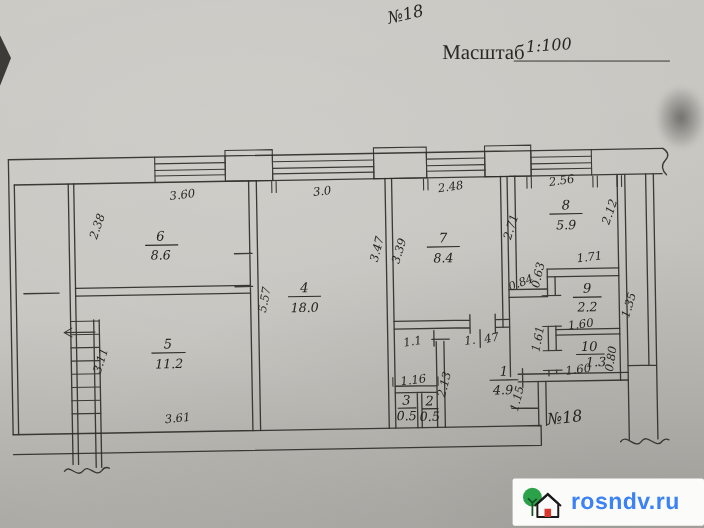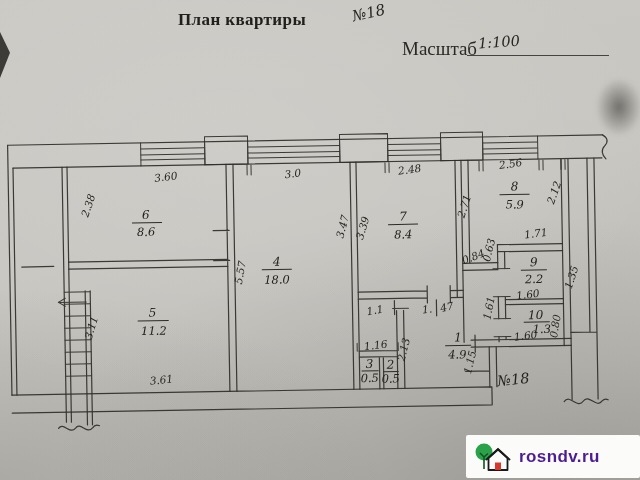--- a/index.html
+++ b/index.html
@@ -25,31 +25,30 @@
   svg.plan{position:absolute;left:0;top:0;}
   .walls{stroke:#2f2e29;stroke-width:1.2;fill:none;stroke-linecap:round;opacity:.92;}
   .thin{stroke-width:1;}
   .dim{font:italic 10.5px "DejaVu Serif",serif;fill:#26251f;}
   .rnum{font:italic 12px "DejaVu Serif",serif;fill:#23221d;}
   .rarea{font:italic 11.5px "DejaVu Serif",serif;fill:#23221d;}
   .annot{font:italic 14.5px "DejaVu Serif",serif;fill:#23221d;}
   .fract{stroke:#2c2b26;stroke-width:1;}
   .watermark{position:absolute;left:466px;top:435px;width:174px;height:43px;background:#fbfbfa;
     display:flex;align-items:center;gap:7px;padding-left:8px;box-sizing:border-box;border-radius:2px;}
-  .watermark span{font-family:"Liberation Sans",sans-serif;font-weight:bold;font-size:17px;color:#4c1d95;letter-spacing:.4px;}
+  .watermark span{font-family:"Liberation Sans",sans-serif;font-weight:bold;font-size:21px;color:#3b82f6;letter-spacing:.4px;}
 </style>
 </head>
 <body>
 
 <div class="page">
 
   <div class="corner-tl"></div>
   <div class="smudge-tr"></div>
 
-  <div class="title">План квартиры</div>
   <div class="title-no hw">№18</div>
   <div class="scale-label">Масштаб</div>
   <div class="scale-underline"></div>
   <div class="scale-value hw">1:100</div>
 
   <svg class="plan" width="640" height="480" viewBox="0 0 640 480">
     <g transform="rotate(-1 310 280)">
 
       <g class="walls">
         <path d="M10 140 H605"></path>

